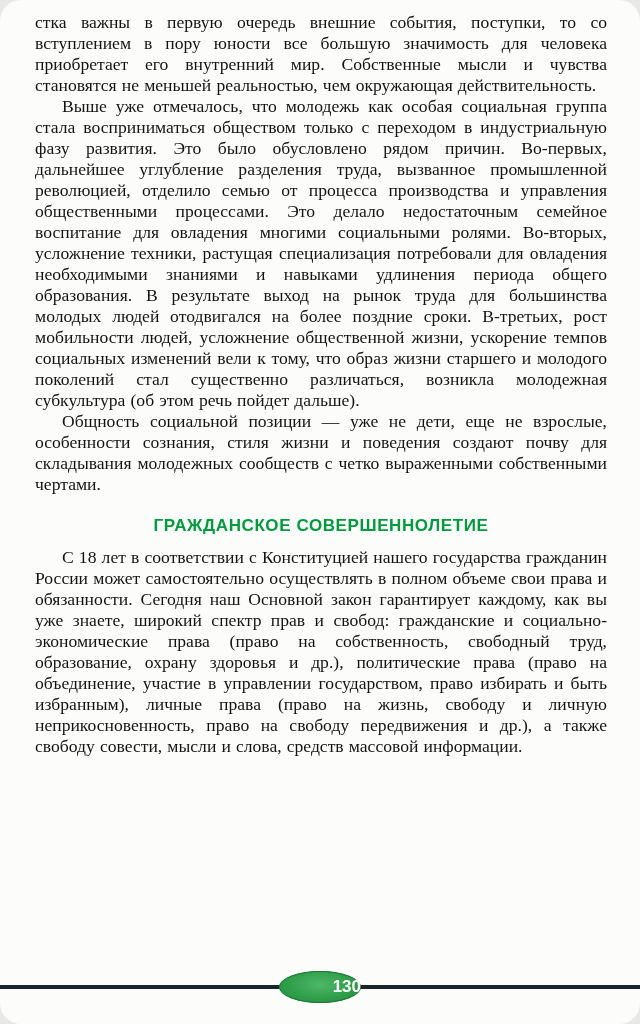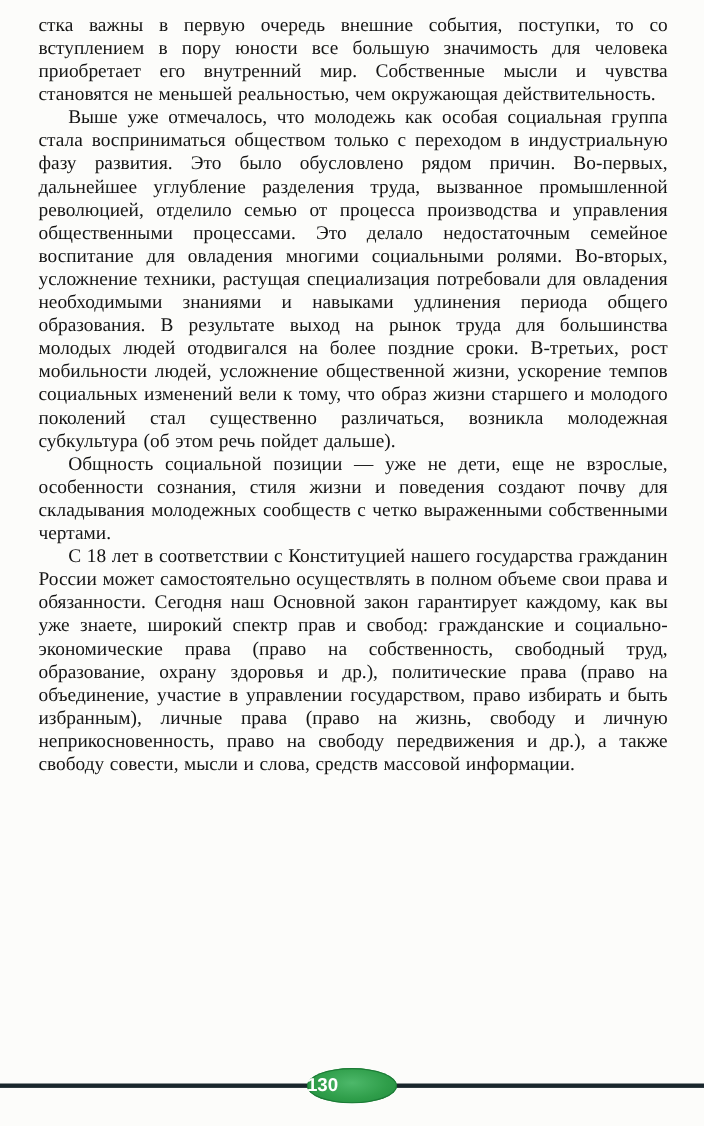--- a/index.html
+++ b/index.html
@@ -9,20 +9,21 @@
   }
   .page {
     position: relative;
     width: 640px;
     height: 1024px;
     margin: 0 auto;
     background: #fcfcfa;
     overflow: hidden;
     color: #141414;
     font-family: "Liberation Serif", "DejaVu Serif", serif;
+    border-radius: 21px;
   }
   .text-block {
     position: absolute;
     top: 12px;
     left: 35px;
     right: 33px;
   }
   .text-block p {
     margin: 0;
     font-size: 17.6px;
@@ -63,39 +64,40 @@
     left: 50%;
     top: 0;
     transform: translateX(-50%);
     width: 82px;
     height: 32px;
     border-radius: 50%;
     background: radial-gradient(ellipse at 50% 42%, #4db86a 0%, #2f9e4a 55%, #208a3c 100%);
     box-shadow: 0 0 0 1px #1c7a36 inset;
     display: flex;
     align-items: center;
-    justify-content: flex-start;
+    justify-content: flex-end;
   }
   .page-number-badge span {
     color: #ffffff;
     font-family: "Liberation Sans", "DejaVu Sans", sans-serif;
     font-weight: bold;
     font-size: 17px;
   }
 </style>
 </head>
 <body>
 
 <div class="page">
 
   <div class="text-block">
     <p class="no-indent">стка важны в первую очередь внешние события, поступки, то со вступлением в пору юности все большую значимость для человека приобретает его внутренний мир. Собственные мысли и чувства становятся не меньшей реальностью, чем окружающая действительность.</p>
     <p>Выше уже отмечалось, что молодежь как особая социальная группа стала восприниматься обществом только с переходом в индустриальную фазу развития. Это было обусловлено рядом причин. Во-первых, дальнейшее углубление разделения труда, вызванное промышленной революцией, отделило семью от процесса производства и управления общественными процессами. Это делало недостаточным семейное воспитание для овладения многими социальными ролями. Во-вторых, усложнение техники, растущая специализация потребовали для овладения необходимыми знаниями и навыками удлинения периода общего образования. В результате выход на рынок труда для большинства молодых людей отодвигался на более поздние сроки. В-третьих, рост мобильности людей, усложнение общественной жизни, ускорение темпов социальных изменений вели к тому, что образ жизни старшего и молодого поколений стал существенно различаться, возникла молодежная субкультура (об этом речь пойдет дальше).</p>
     <p>Общность социальной позиции — уже не дети, еще не взрослые, особенности сознания, стиля жизни и поведения создают почву для складывания молодежных сообществ с четко выраженными собственными чертами.</p>
 
+    <h2 class="section-heading">ГРАЖДАНСКОЕ СОВЕРШЕННОЛЕТИЕ</h2>
 
     <p>С 18 лет в соответствии с Конституцией нашего государства гражданин России может самостоятельно осуществлять в полном объеме свои права и обязанности. Сегодня наш Основной закон гарантирует каждому, как вы уже знаете, широкий спектр прав и свобод: гражданские и социально-экономические права (право на собственность, свободный труд, образование, охрану здоровья и др.), политические права (право на объединение, участие в управлении государством, право избирать и быть избранным), личные права (право на жизнь, свободу и личную неприкосновенность, право на свободу передвижения и др.), а также свободу совести, мысли и слова, средств массовой информации.</p>
   </div>
 
   <div class="footer">
     <div class="footer-rule"></div>
     <div class="page-number-badge">
       <span>130</span>
     </div>
   </div>

